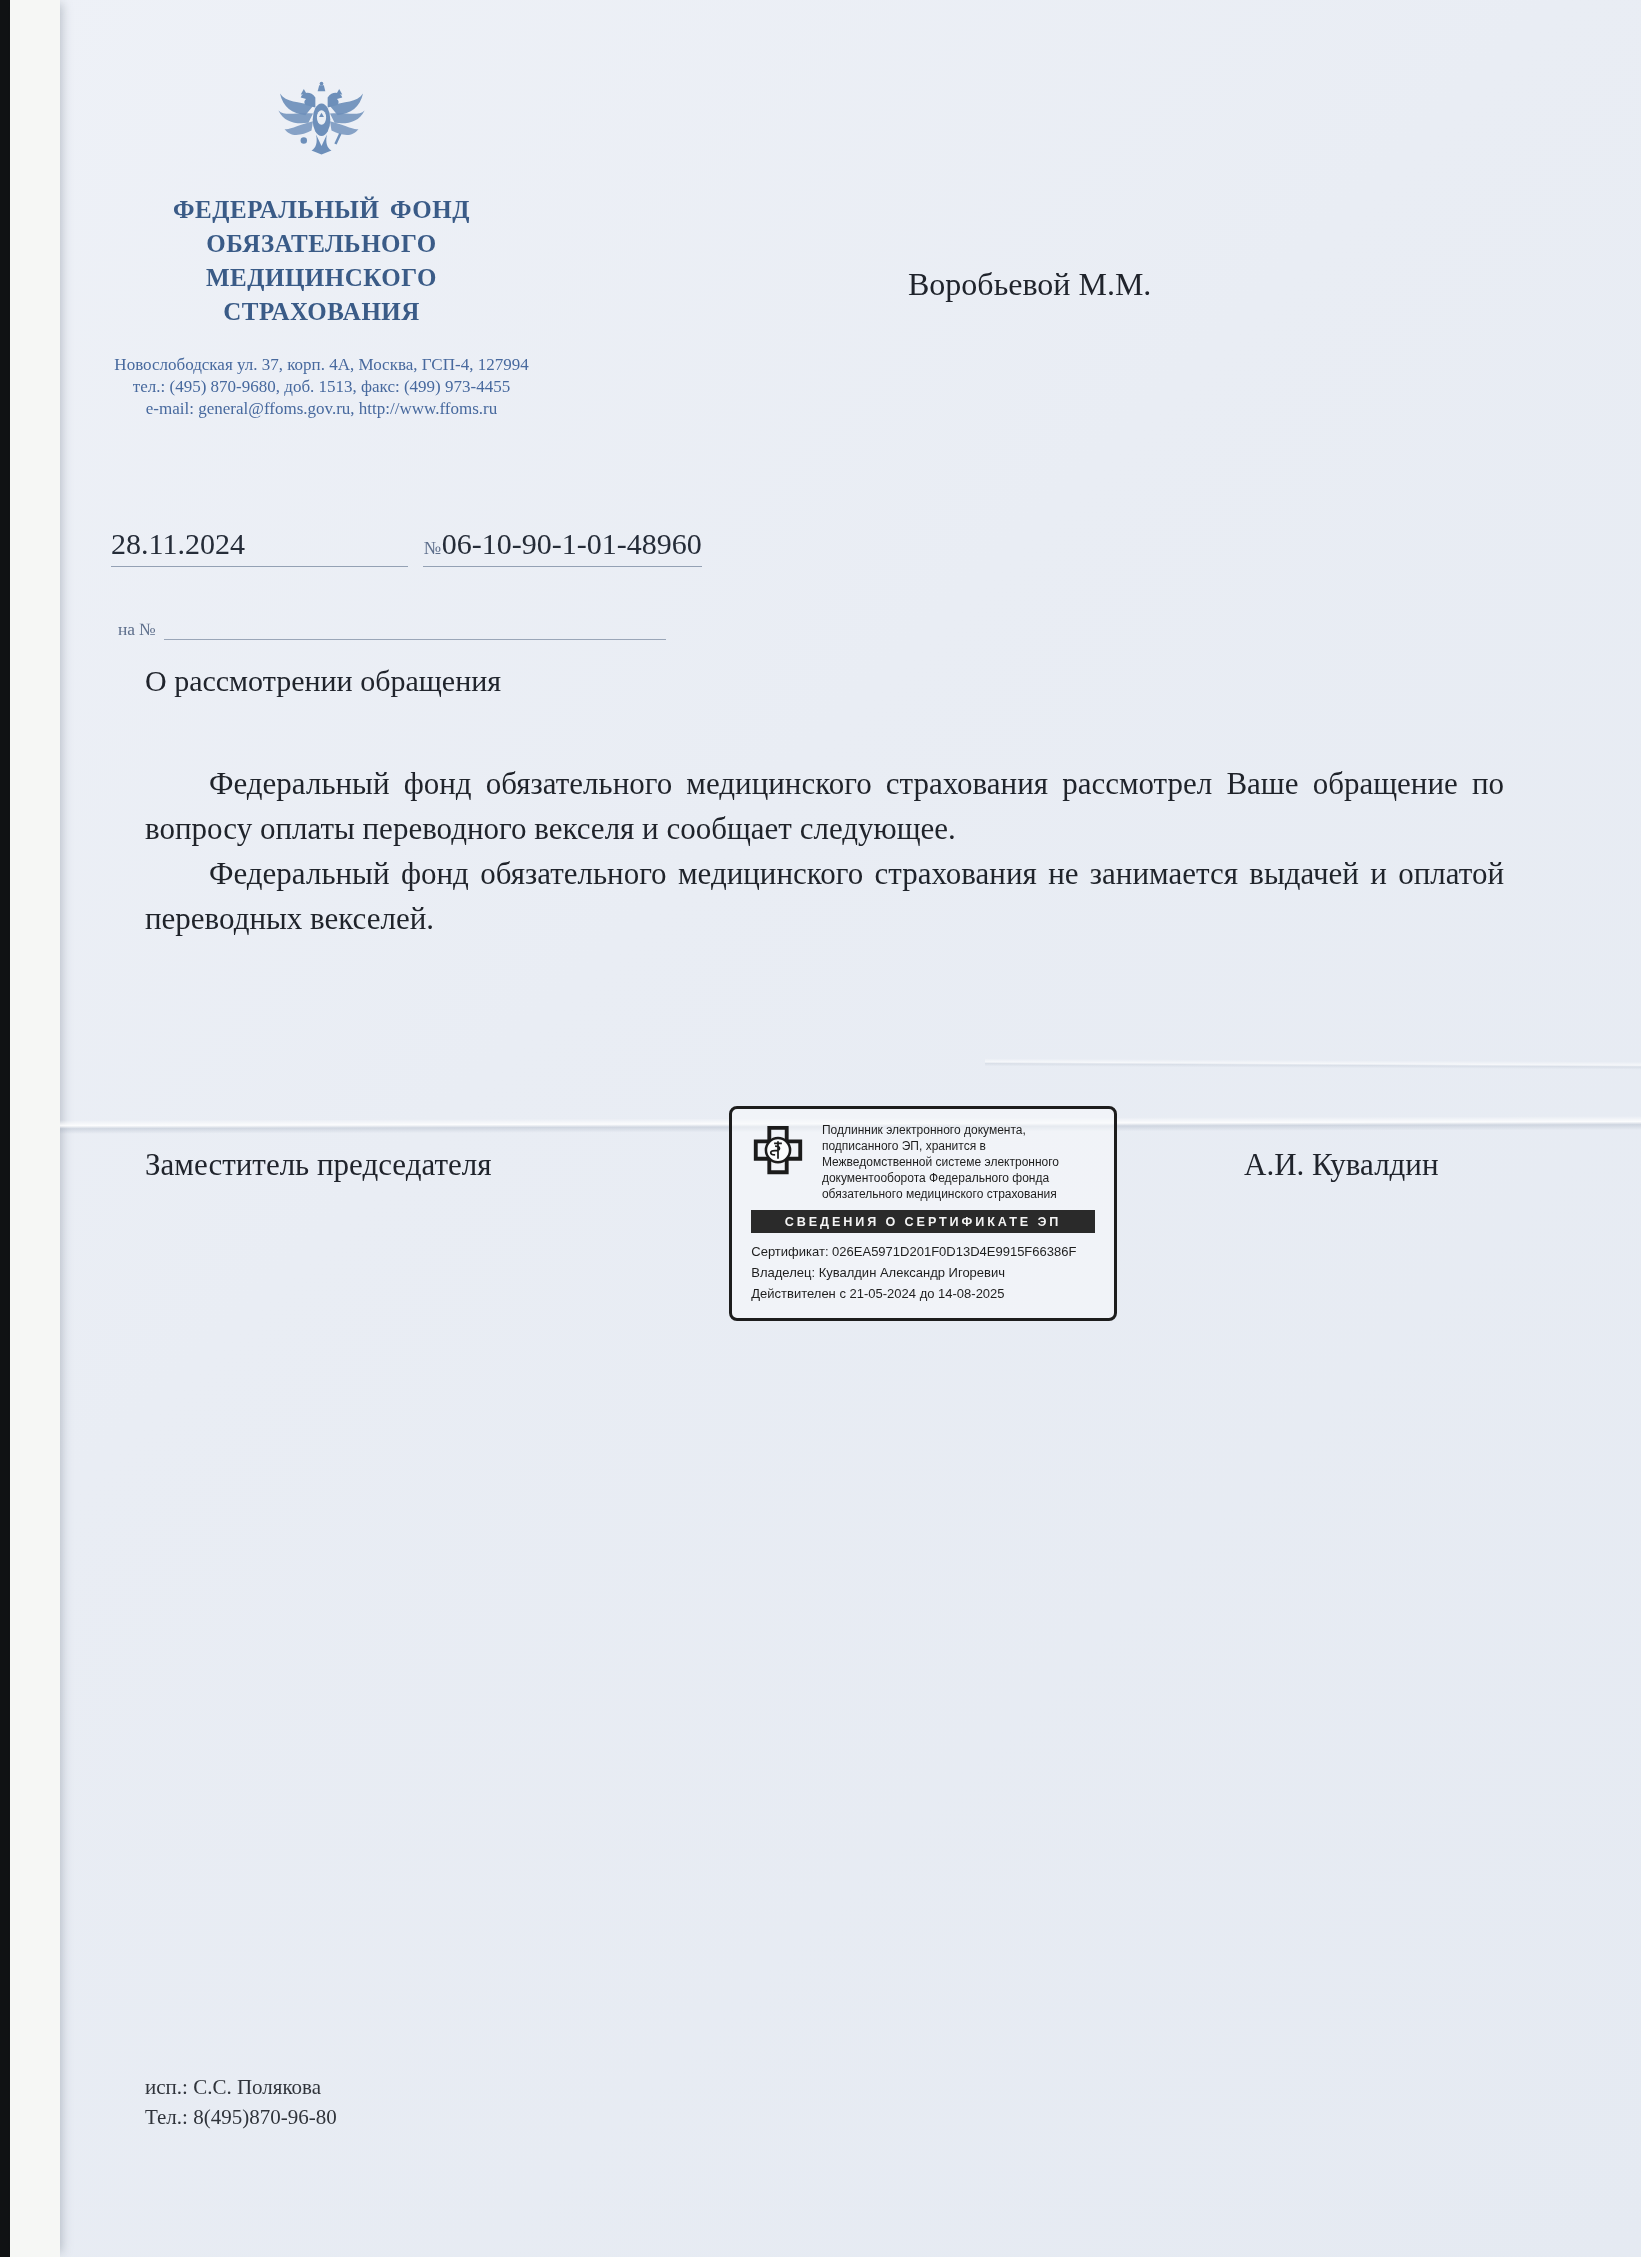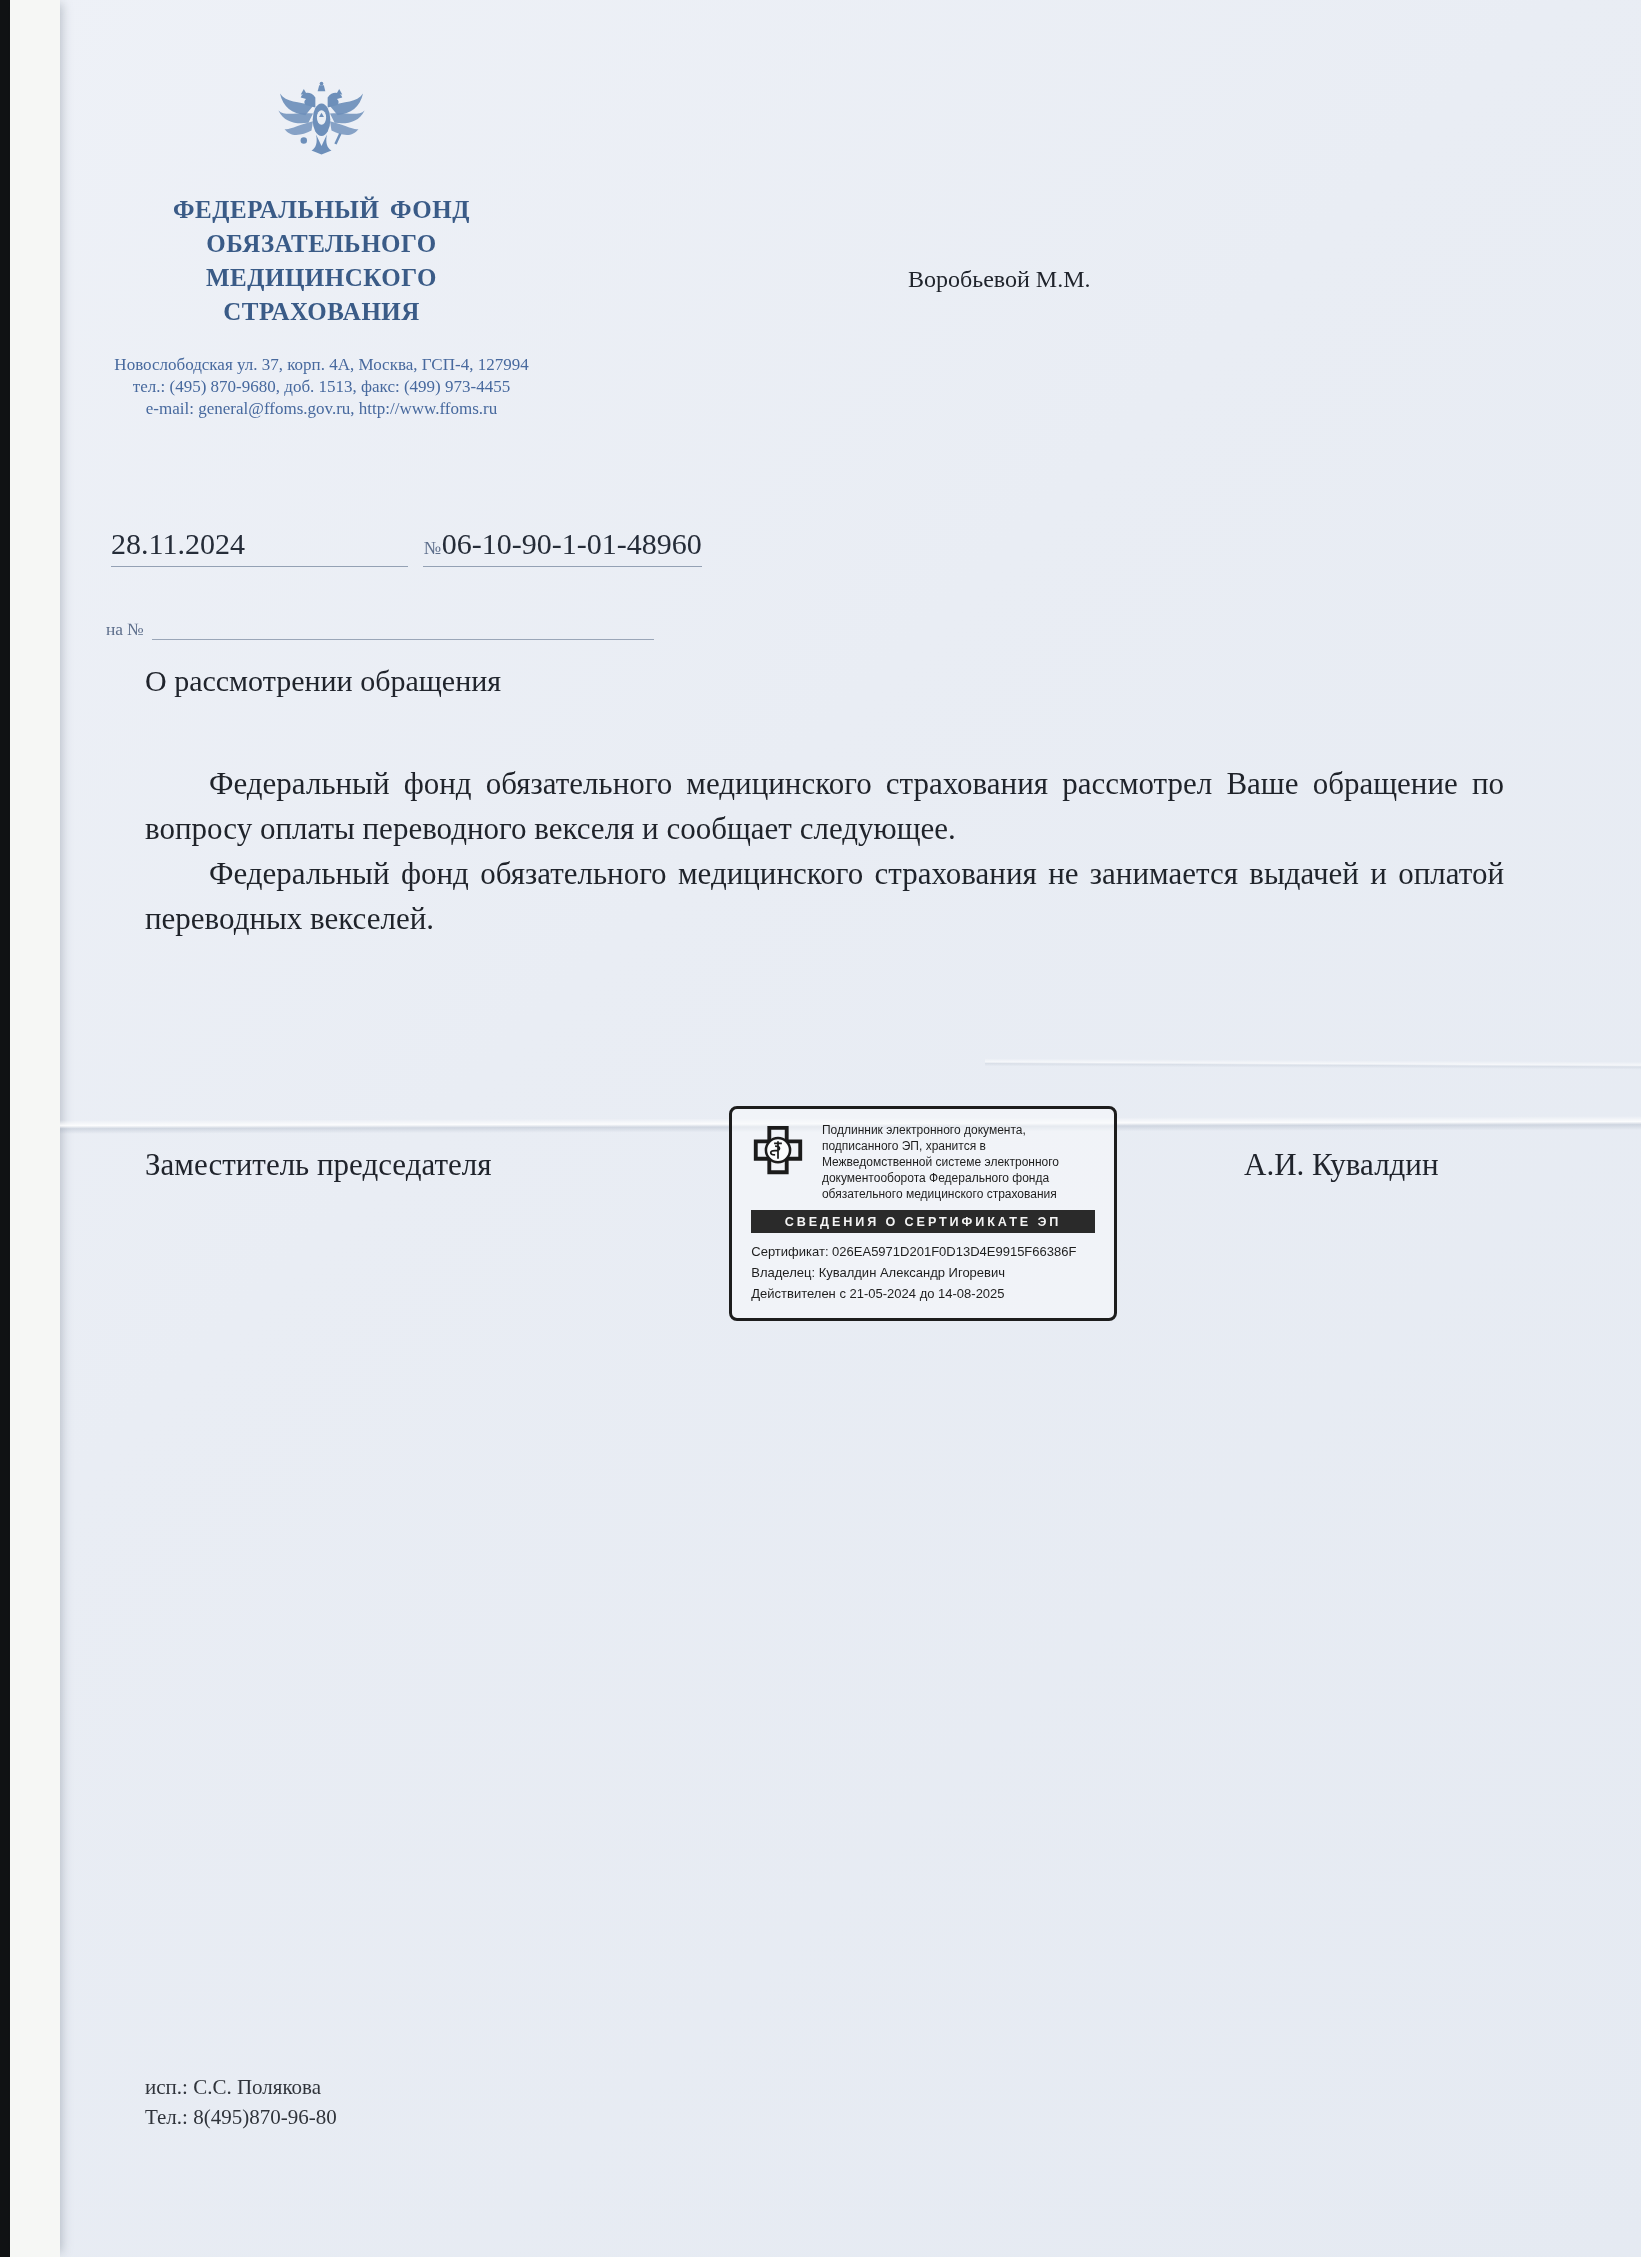--- a/index.html
+++ b/index.html
@@ -75,33 +75,33 @@
     padding-bottom:4.8px;
   }
   .ref-num .no-sign{
     font-size:18.3px;color:#5d6e8b;
     margin-right:1px;margin-bottom:1.9px;
   }
   .ref-num .no-value{
     font-size:30px;color:#252c38;
   }
   .reply-row{
-    position:absolute;left:106px;top:616px;
+    position:absolute;left:118px;top:616px;
     display:flex;align-items:flex-end;
   }
   .reply-label{font-size:17.4px;color:#5d6e8b;}
   .reply-line{
     display:inline-block;width:502px;height:23px;margin-left:7.7px;
     border-bottom:1.4px solid #9aa6b8;
   }
 
   
   .recipient-name{
     position:absolute;left:908px;top:266px;
-    font-size:24px;color:#20242c;
+    font-size:32px;color:#20242c;
   }
   .recipient-address{
     position:absolute;left:908px;top:406px;
     font-size:32px;line-height:45px;color:#20242c;
   }
 
   
   .subject{
     position:absolute;left:145px;top:664px;
     font-size:30px;color:#20242c;

